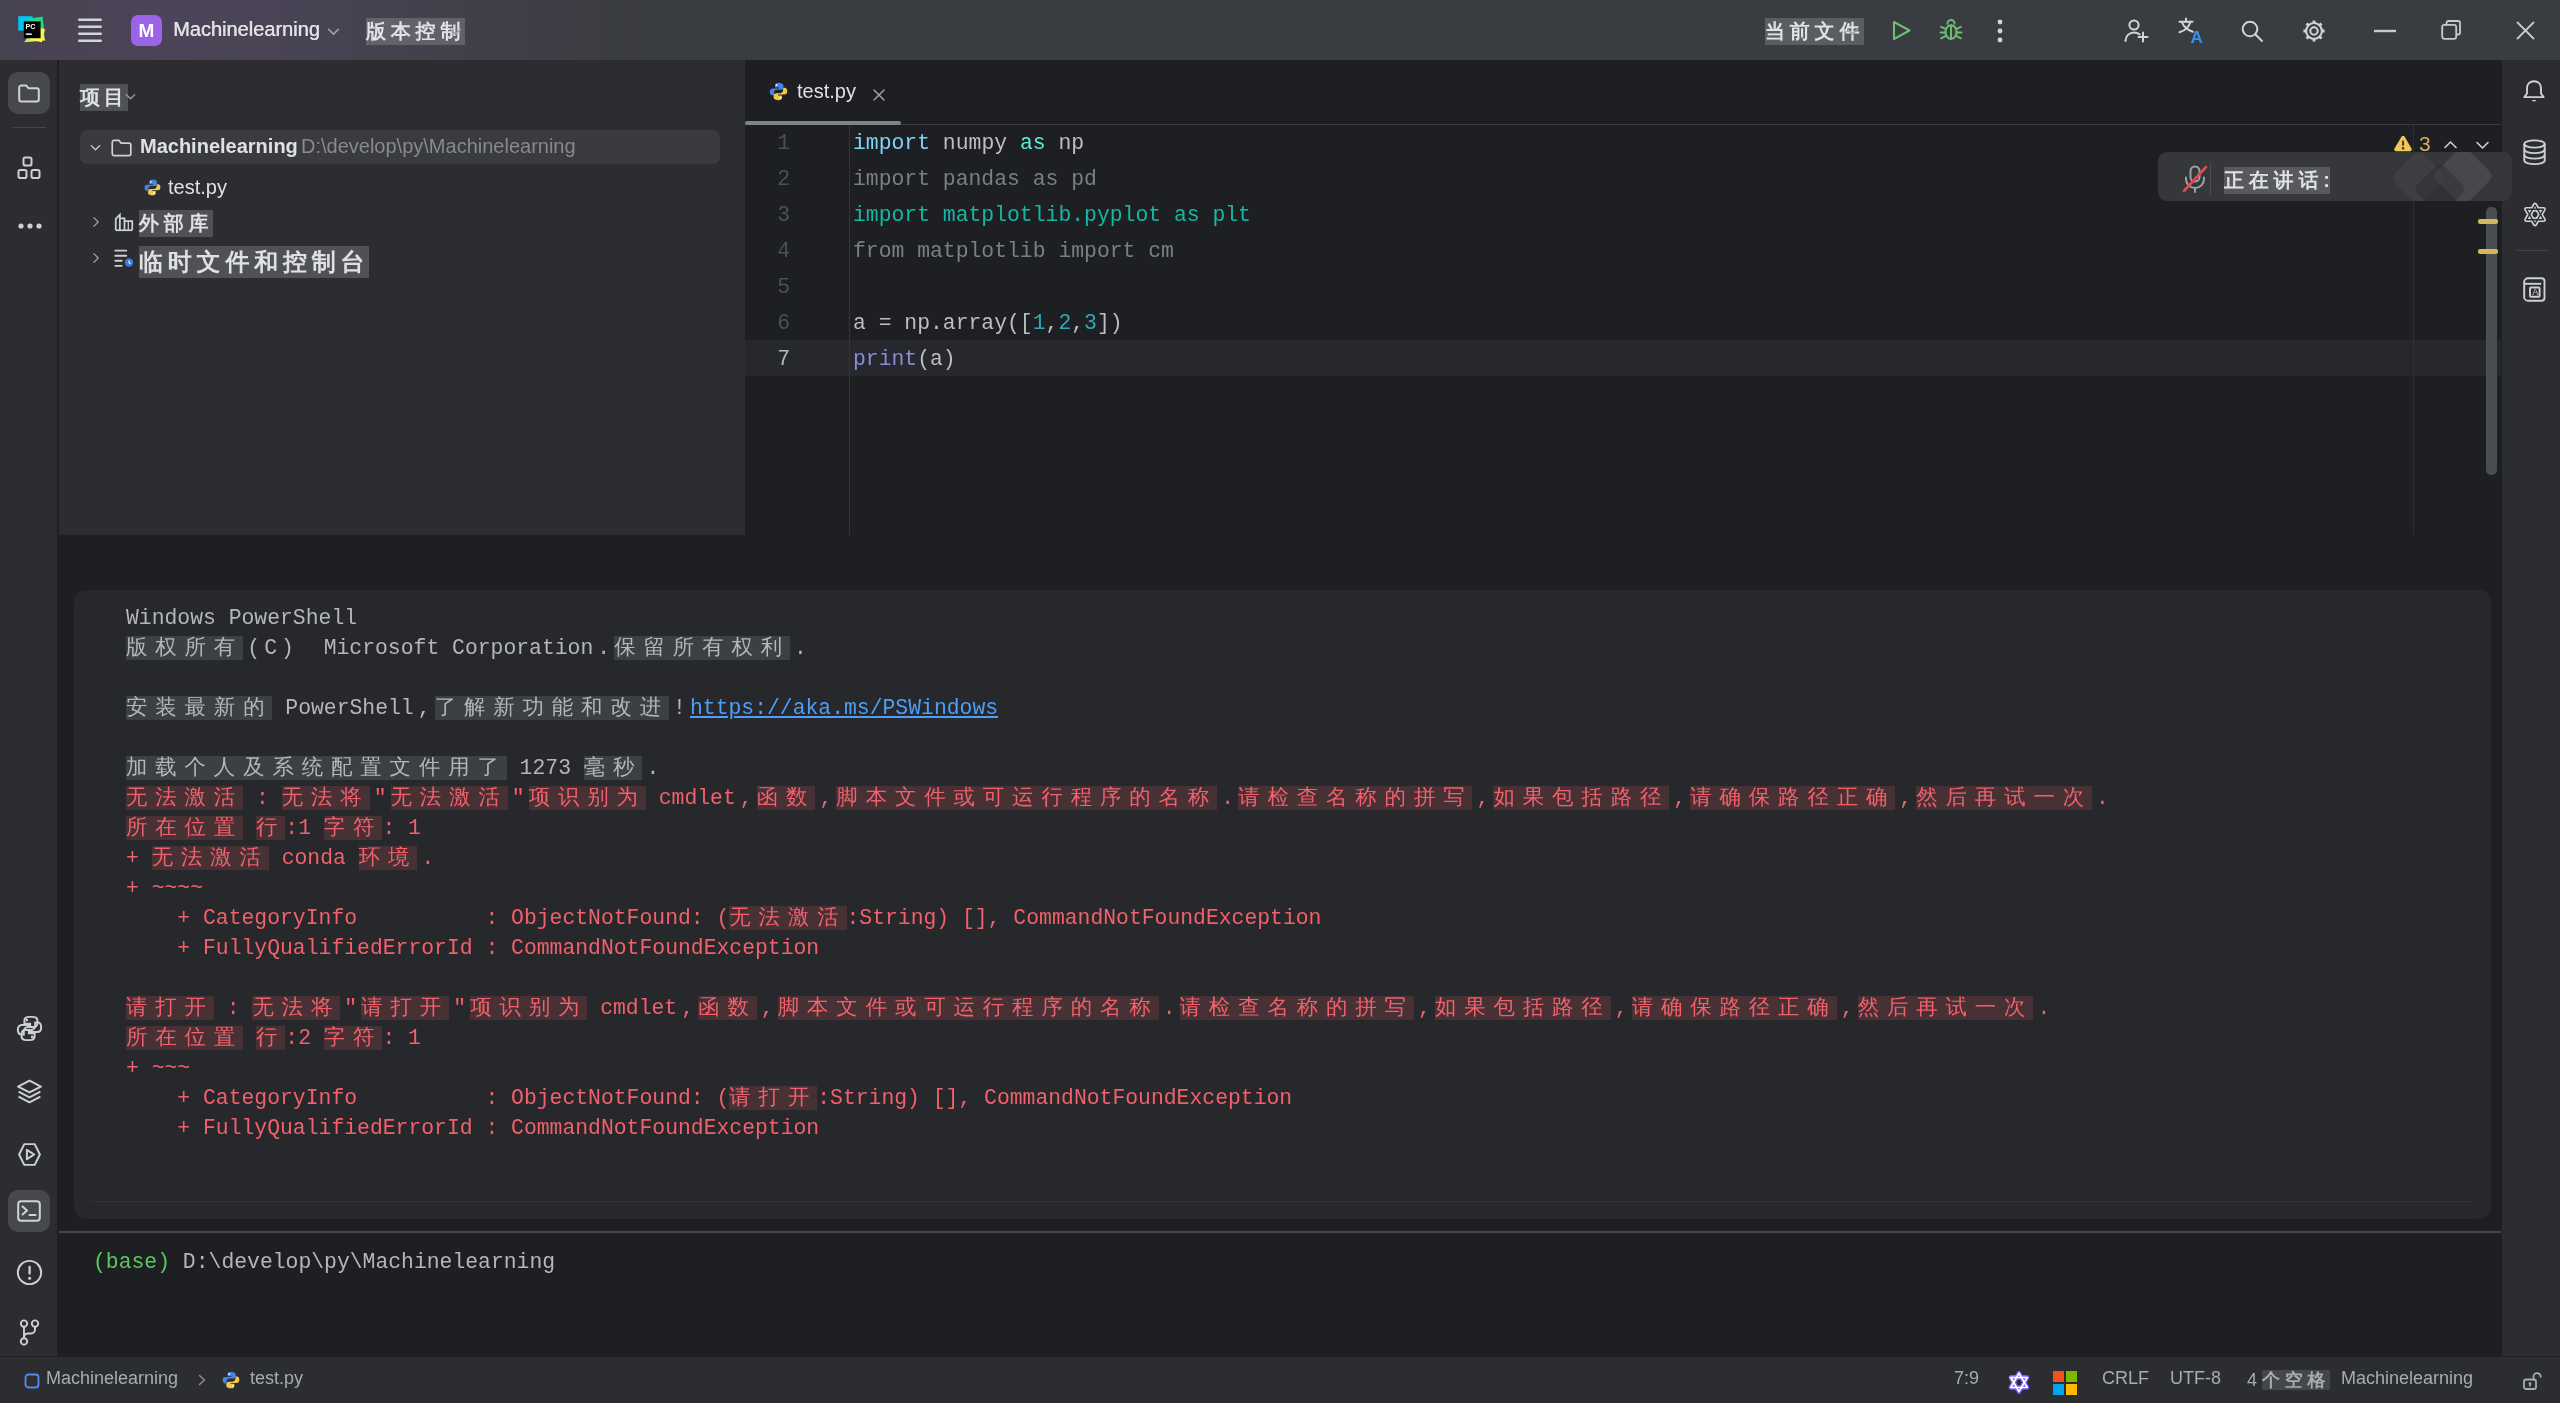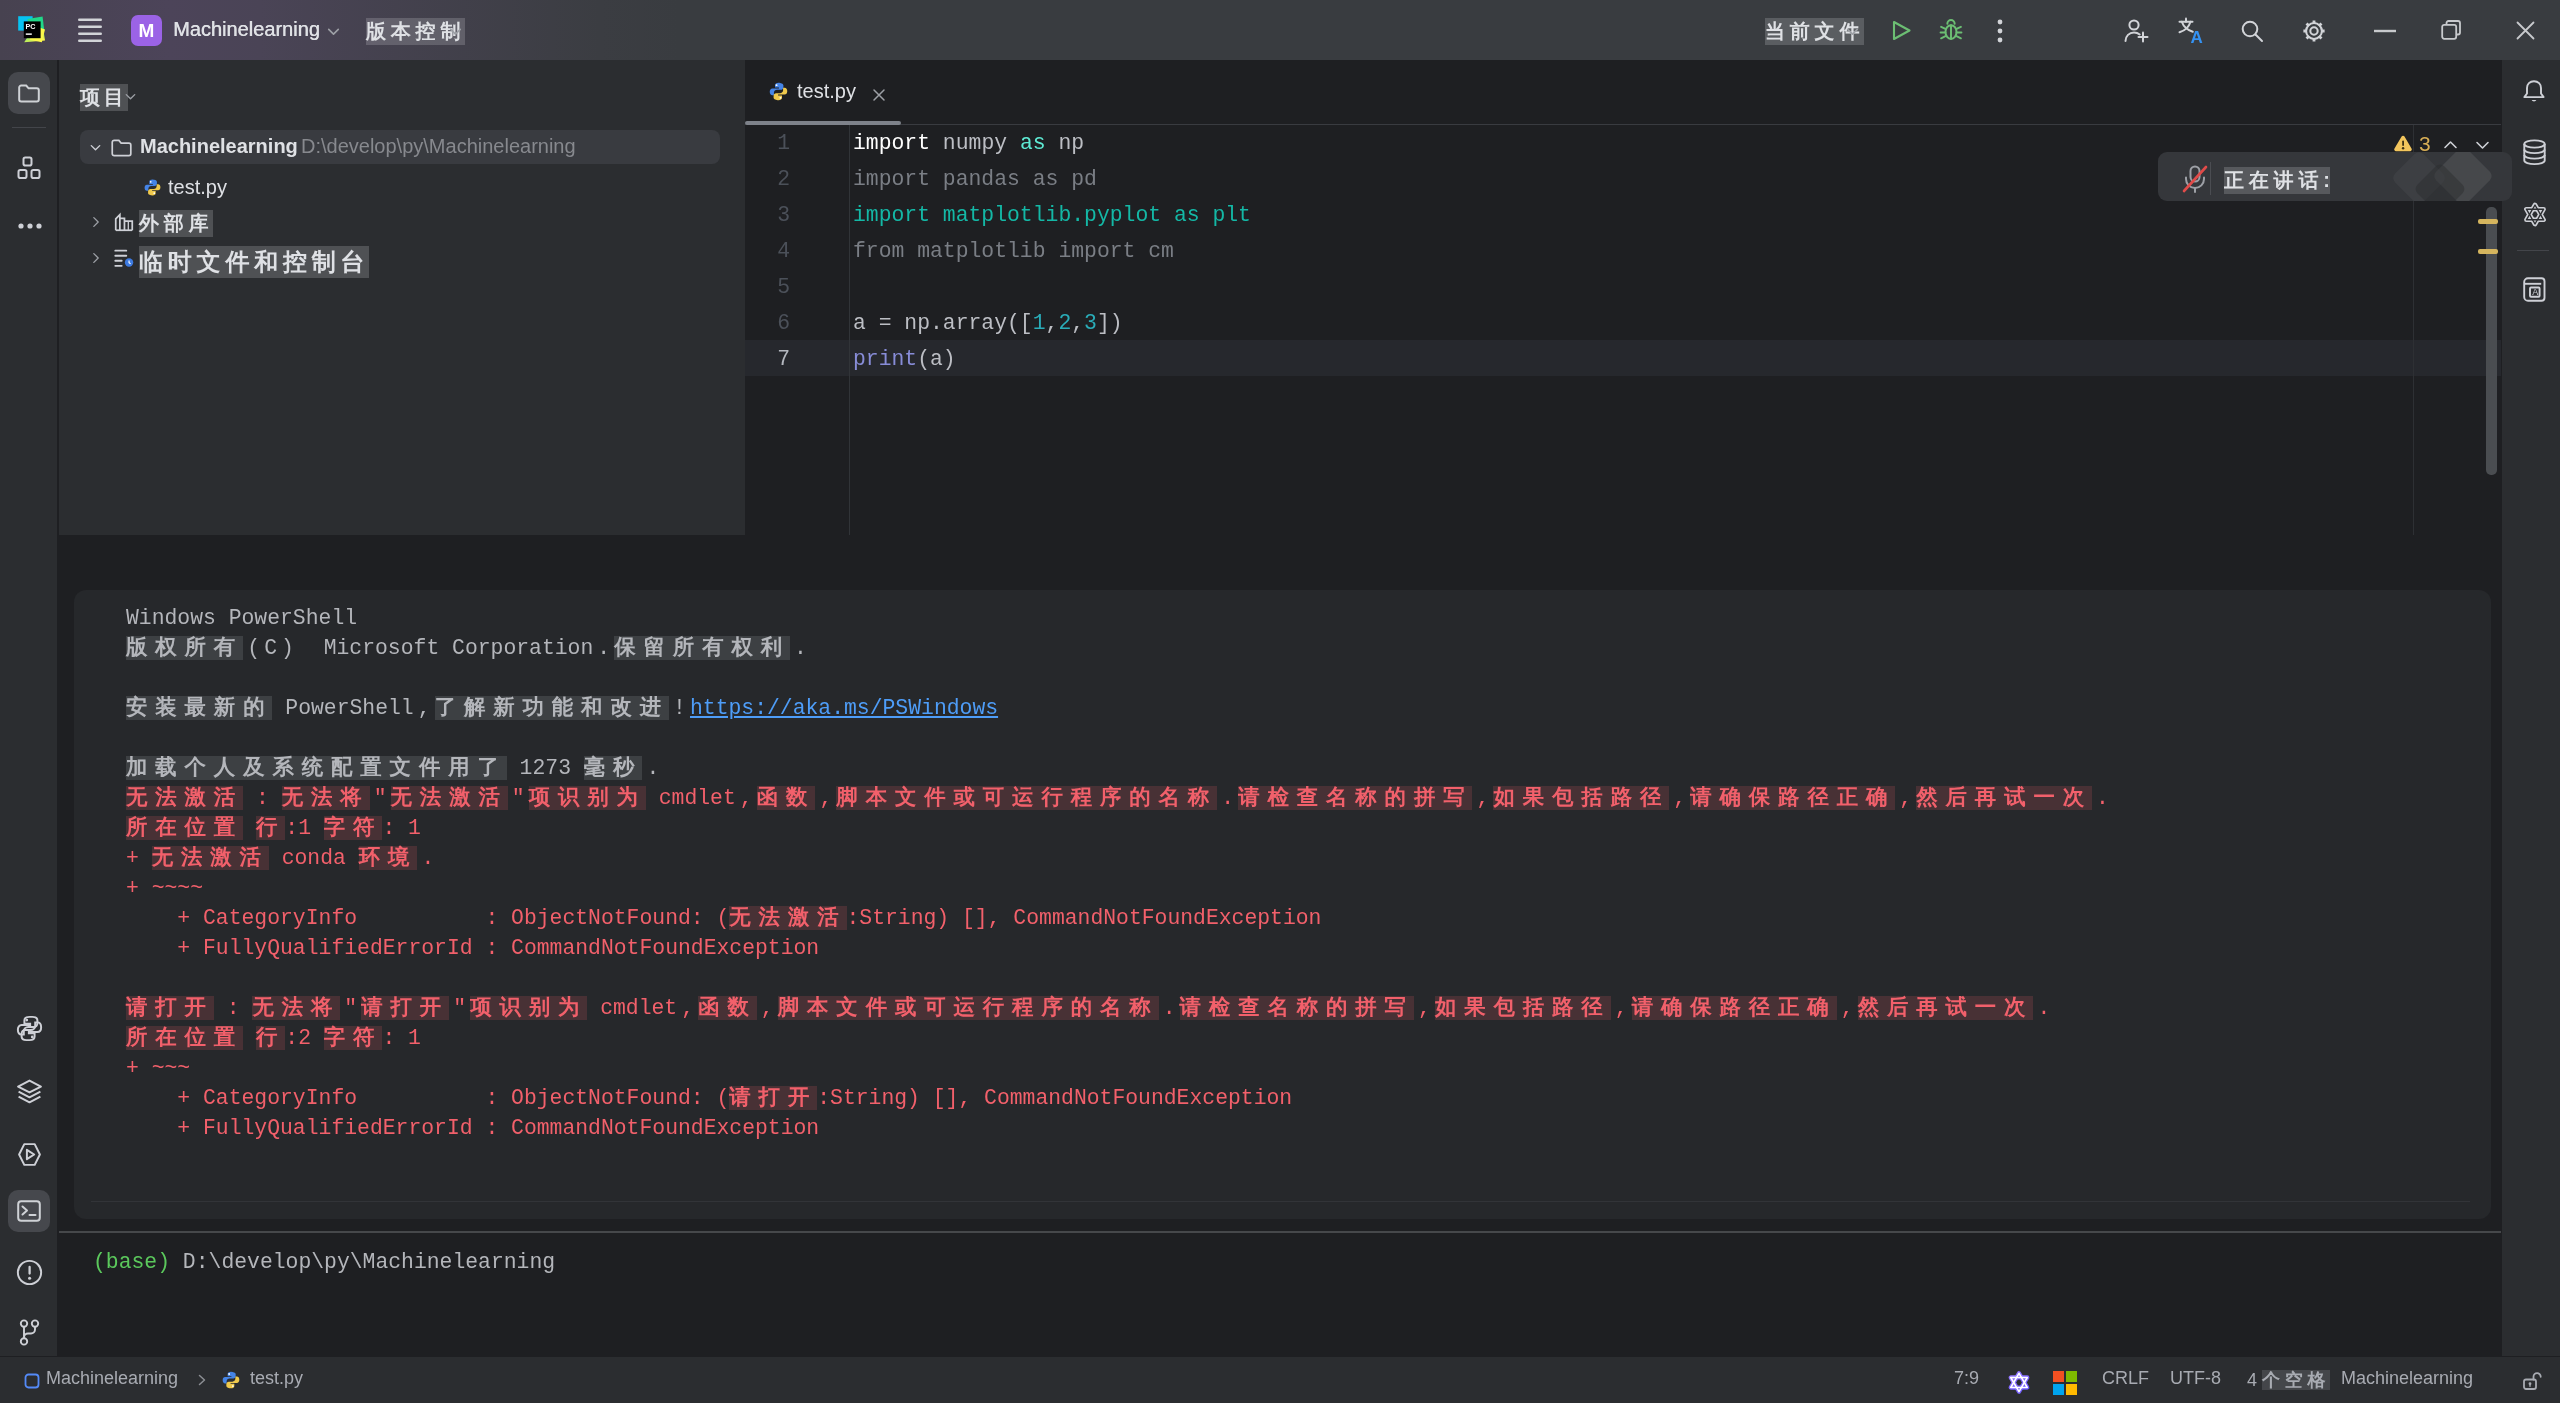--- a/index.html
+++ b/index.html
@@ -27,21 +27,21 @@
 
 
 .mono { font-family:"Liberation Mono", monospace; font-size:21.4px; }
 .tl, .cl { white-space:pre; }
 .cl { height:36px; line-height:36px; }
 .cjku { letter-spacing:4.8px; font-weight:bold; background:color-mix(in srgb, currentColor 20%, transparent); }
 .cjkb { letter-spacing:3.8px; background:color-mix(in srgb, currentColor 20%, transparent); }
 .tl { height:30px; line-height:30px;margin-left:36px; }
 .tl.g { color:#b4b6bb; }
 .tl.r { color:#f2606b; }
-.tl b { font-weight:bold; letter-spacing:7.9px; background:color-mix(in srgb, currentColor 17%, transparent); }
+.tl b { font-weight:normal; letter-spacing:7.9px; background:color-mix(in srgb, currentColor 17%, transparent); }
 .tl i { font-style:normal; display:inline-block; width:21px; text-align:center; }
 .tl u { color:#4e9df8; }
 </style>
 </head>
 <body>
 <div id="app">
   <div id="titlebar">
     <svg class="abs" style="left:17px;top:15px" width="28" height="28" viewBox="0 0 70 70">
       <defs>
         <linearGradient id="pcgr" x1="0" y1="0" x2="0.6" y2="1">
@@ -281,21 +281,21 @@
     <div class="mono" style="position:absolute;left:0;top:0;width:45px;color:#4b5059;text-align:right">
       <div class="cl">1</div>
       <div class="cl">2</div>
       <div class="cl">3</div>
       <div class="cl">4</div>
       <div class="cl">5</div>
       <div class="cl">6</div>
       <div class="cl" style="color:#b4b8bf">7</div>
     </div>
     <div class="mono" id="code" style="position:absolute;left:108px;top:0;color:#bcbec4">
-      <div class="cl"><span style="color:#ffffff">import</span> numpy <span style="color:#5eead4">as</span> np</div>
+      <div class="cl"><span style="color:#7dd3fc">import</span> numpy <span style="color:#5eead4">as</span> np</div>
       <div class="cl" style="color:#7a7e85">import pandas as pd</div>
       <div class="cl" style="color:#14b8a6">import matplotlib.pyplot as plt</div>
       <div class="cl" style="color:#7a7e85">from matplotlib import cm</div>
       <div class="cl"></div>
       <div class="cl">a = np.array([<span style="color:#2aacb8">1</span>,<span style="color:#2aacb8">2</span>,<span style="color:#2aacb8">3</span>])</div>
       <div class="cl"><span style="color:#878cd7">print</span>(a)</div>
     </div>
     <div class="abs" style="left:1741px;top:82px;width:11px;height:268px;border-radius:5px;background:#4a4d51"></div>
     <div class="abs" style="left:1733px;top:94px;width:20px;height:5px;border-radius:2px;background:#d5b55e"></div>
     <div class="abs" style="left:1733px;top:124px;width:20px;height:5px;border-radius:2px;background:#d5b55e"></div>

